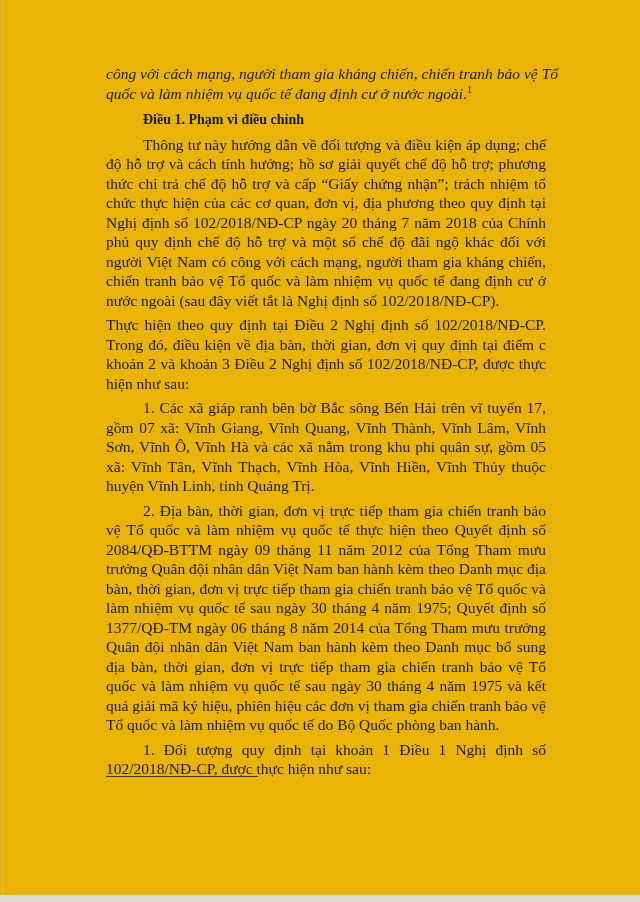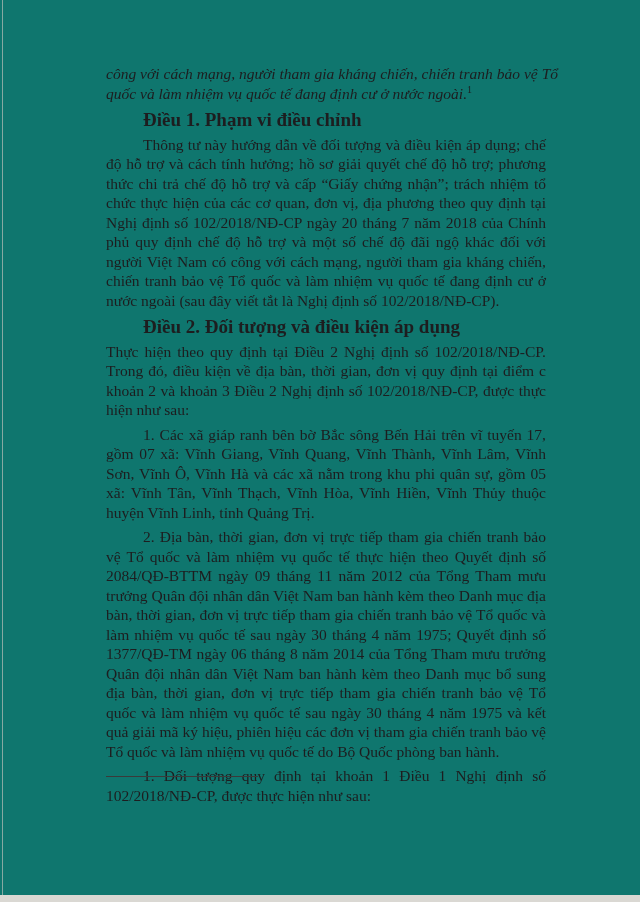--- a/index.html
+++ b/index.html
@@ -6,21 +6,21 @@
   body {
     width: 640px; height: 902px;
     background: #fcfbf7;
     overflow: hidden;
     font-family: "Liberation Serif", "DejaVu Serif", serif;
     color: #1d1d1f;
   }
   .page {
     position: relative;
     width: 640px; height: 902px;
-    background: #0f766e;
+    background: #eab308;
   }
   
   .edge-left {
     position: absolute; left: 2px; top: 0; bottom: 0;
     width: 1px; background: #c6c4be; opacity: .65;
   }
   .edge-bottom {
     position: absolute; left: 0; right: 0; bottom: 0;
     height: 7px; background: #dad8d3;
   }
@@ -32,21 +32,21 @@
     text-align: justify;
   }
   .cont-para {
     margin: 0 0 6px 0;
     font-style: italic;
   }
   .cont-para sup {
     font-style: normal; font-size: 10px; line-height: 0;
   }
   .article-heading {
-    font-size: 19px; line-height: 19.5px;
+    font-size: 14px; line-height: 19.5px;
     font-weight: bold;
     text-indent: 37px;
     margin: 7px 0 5px 0;
     text-align: left;
   }
   .body-para {
     margin: 0 12px 5px 0;
     text-indent: 37px;
   }
   .body-para.no-indent { text-indent: 0; }
@@ -75,21 +75,20 @@
   <div class="edge-left"></div>
   <div class="edge-bottom"></div>
 
   <div class="content">
 
     <p class="cont-para"><span>công với cách mạng, người tham gia kháng chiến, chiến tranh bảo vệ Tổ quốc và làm nhiệm vụ quốc tế đang định cư ở nước ngoài.</span><sup>1</sup></p>
 
     <h3 class="article-heading">Điều 1. Phạm vi điều chỉnh</h3>
     <p class="body-para">Thông tư này hướng dẫn về đối tượng và điều kiện áp dụng; chế độ hỗ trợ và cách tính hưởng; hồ sơ giải quyết chế độ hỗ trợ; phương thức chi trả chế độ hỗ trợ và cấp “Giấy chứng nhận”; trách nhiệm tổ chức thực hiện của các cơ quan, đơn vị, địa phương theo quy định tại Nghị định số 102/2018/NĐ-CP ngày 20 tháng 7 năm 2018 của Chính phủ quy định chế độ hỗ trợ và một số chế độ đãi ngộ khác đối với người Việt Nam có công với cách mạng, người tham gia kháng chiến, chiến tranh bảo vệ Tổ quốc và làm nhiệm vụ quốc tế đang định cư ở nước ngoài (sau đây viết tắt là Nghị định số 102/2018/NĐ-CP).</p>
 
-    <h3 class="article-heading">Điều 2. Đối tượng và điều kiện áp dụng</h3>
     <p class="body-para no-indent">Thực hiện theo quy định tại Điều 2 Nghị định số 102/2018/NĐ-CP. Trong đó, điều kiện về địa bàn, thời gian, đơn vị quy định tại điểm c khoản 2 và khoản 3 Điều 2 Nghị định số 102/2018/NĐ-CP, được thực hiện như sau:</p>
     <p class="body-para">1. Các xã giáp ranh bên bờ Bắc sông Bến Hải trên vĩ tuyến 17, gồm 07 xã: Vĩnh Giang, Vĩnh Quang, Vĩnh Thành, Vĩnh Lâm, Vĩnh Sơn, Vĩnh Ô, Vĩnh Hà và các xã nằm trong khu phi quân sự, gồm 05 xã: Vĩnh Tân, Vĩnh Thạch, Vĩnh Hòa, Vĩnh Hiền, Vĩnh Thủy thuộc huyện Vĩnh Linh, tỉnh Quảng Trị.</p>
     <p class="body-para">2. Địa bàn, thời gian, đơn vị trực tiếp tham gia chiến tranh bảo vệ Tổ quốc và làm nhiệm vụ quốc tế thực hiện theo Quyết định số 2084/QĐ-BTTM ngày 09 tháng 11 năm 2012 của Tổng Tham mưu trưởng Quân đội nhân dân Việt Nam ban hành kèm theo Danh mục địa bàn, thời gian, đơn vị trực tiếp tham gia chiến tranh bảo vệ Tổ quốc và làm nhiệm vụ quốc tế sau ngày 30 tháng 4 năm 1975; Quyết định số 1377/QĐ-TM ngày 06 tháng 8 năm 2014 của Tổng Tham mưu trưởng Quân đội nhân dân Việt Nam ban hành kèm theo Danh mục bổ sung địa bàn, thời gian, đơn vị trực tiếp tham gia chiến tranh bảo vệ Tổ quốc và làm nhiệm vụ quốc tế sau ngày 30 tháng 4 năm 1975 và kết quả giải mã ký hiệu, phiên hiệu các đơn vị tham gia chiến tranh bảo vệ Tổ quốc và làm nhiệm vụ quốc tế do Bộ Quốc phòng ban hành.</p>
 
     <p class="body-para">1. Đối tượng quy định tại khoản 1 Điều 1 Nghị định số 102/2018/NĐ-CP, được thực hiện như sau:</p>
 
   </div>
 
   <div class="footnote-block">
     <div class="footnote-sep"></div>

